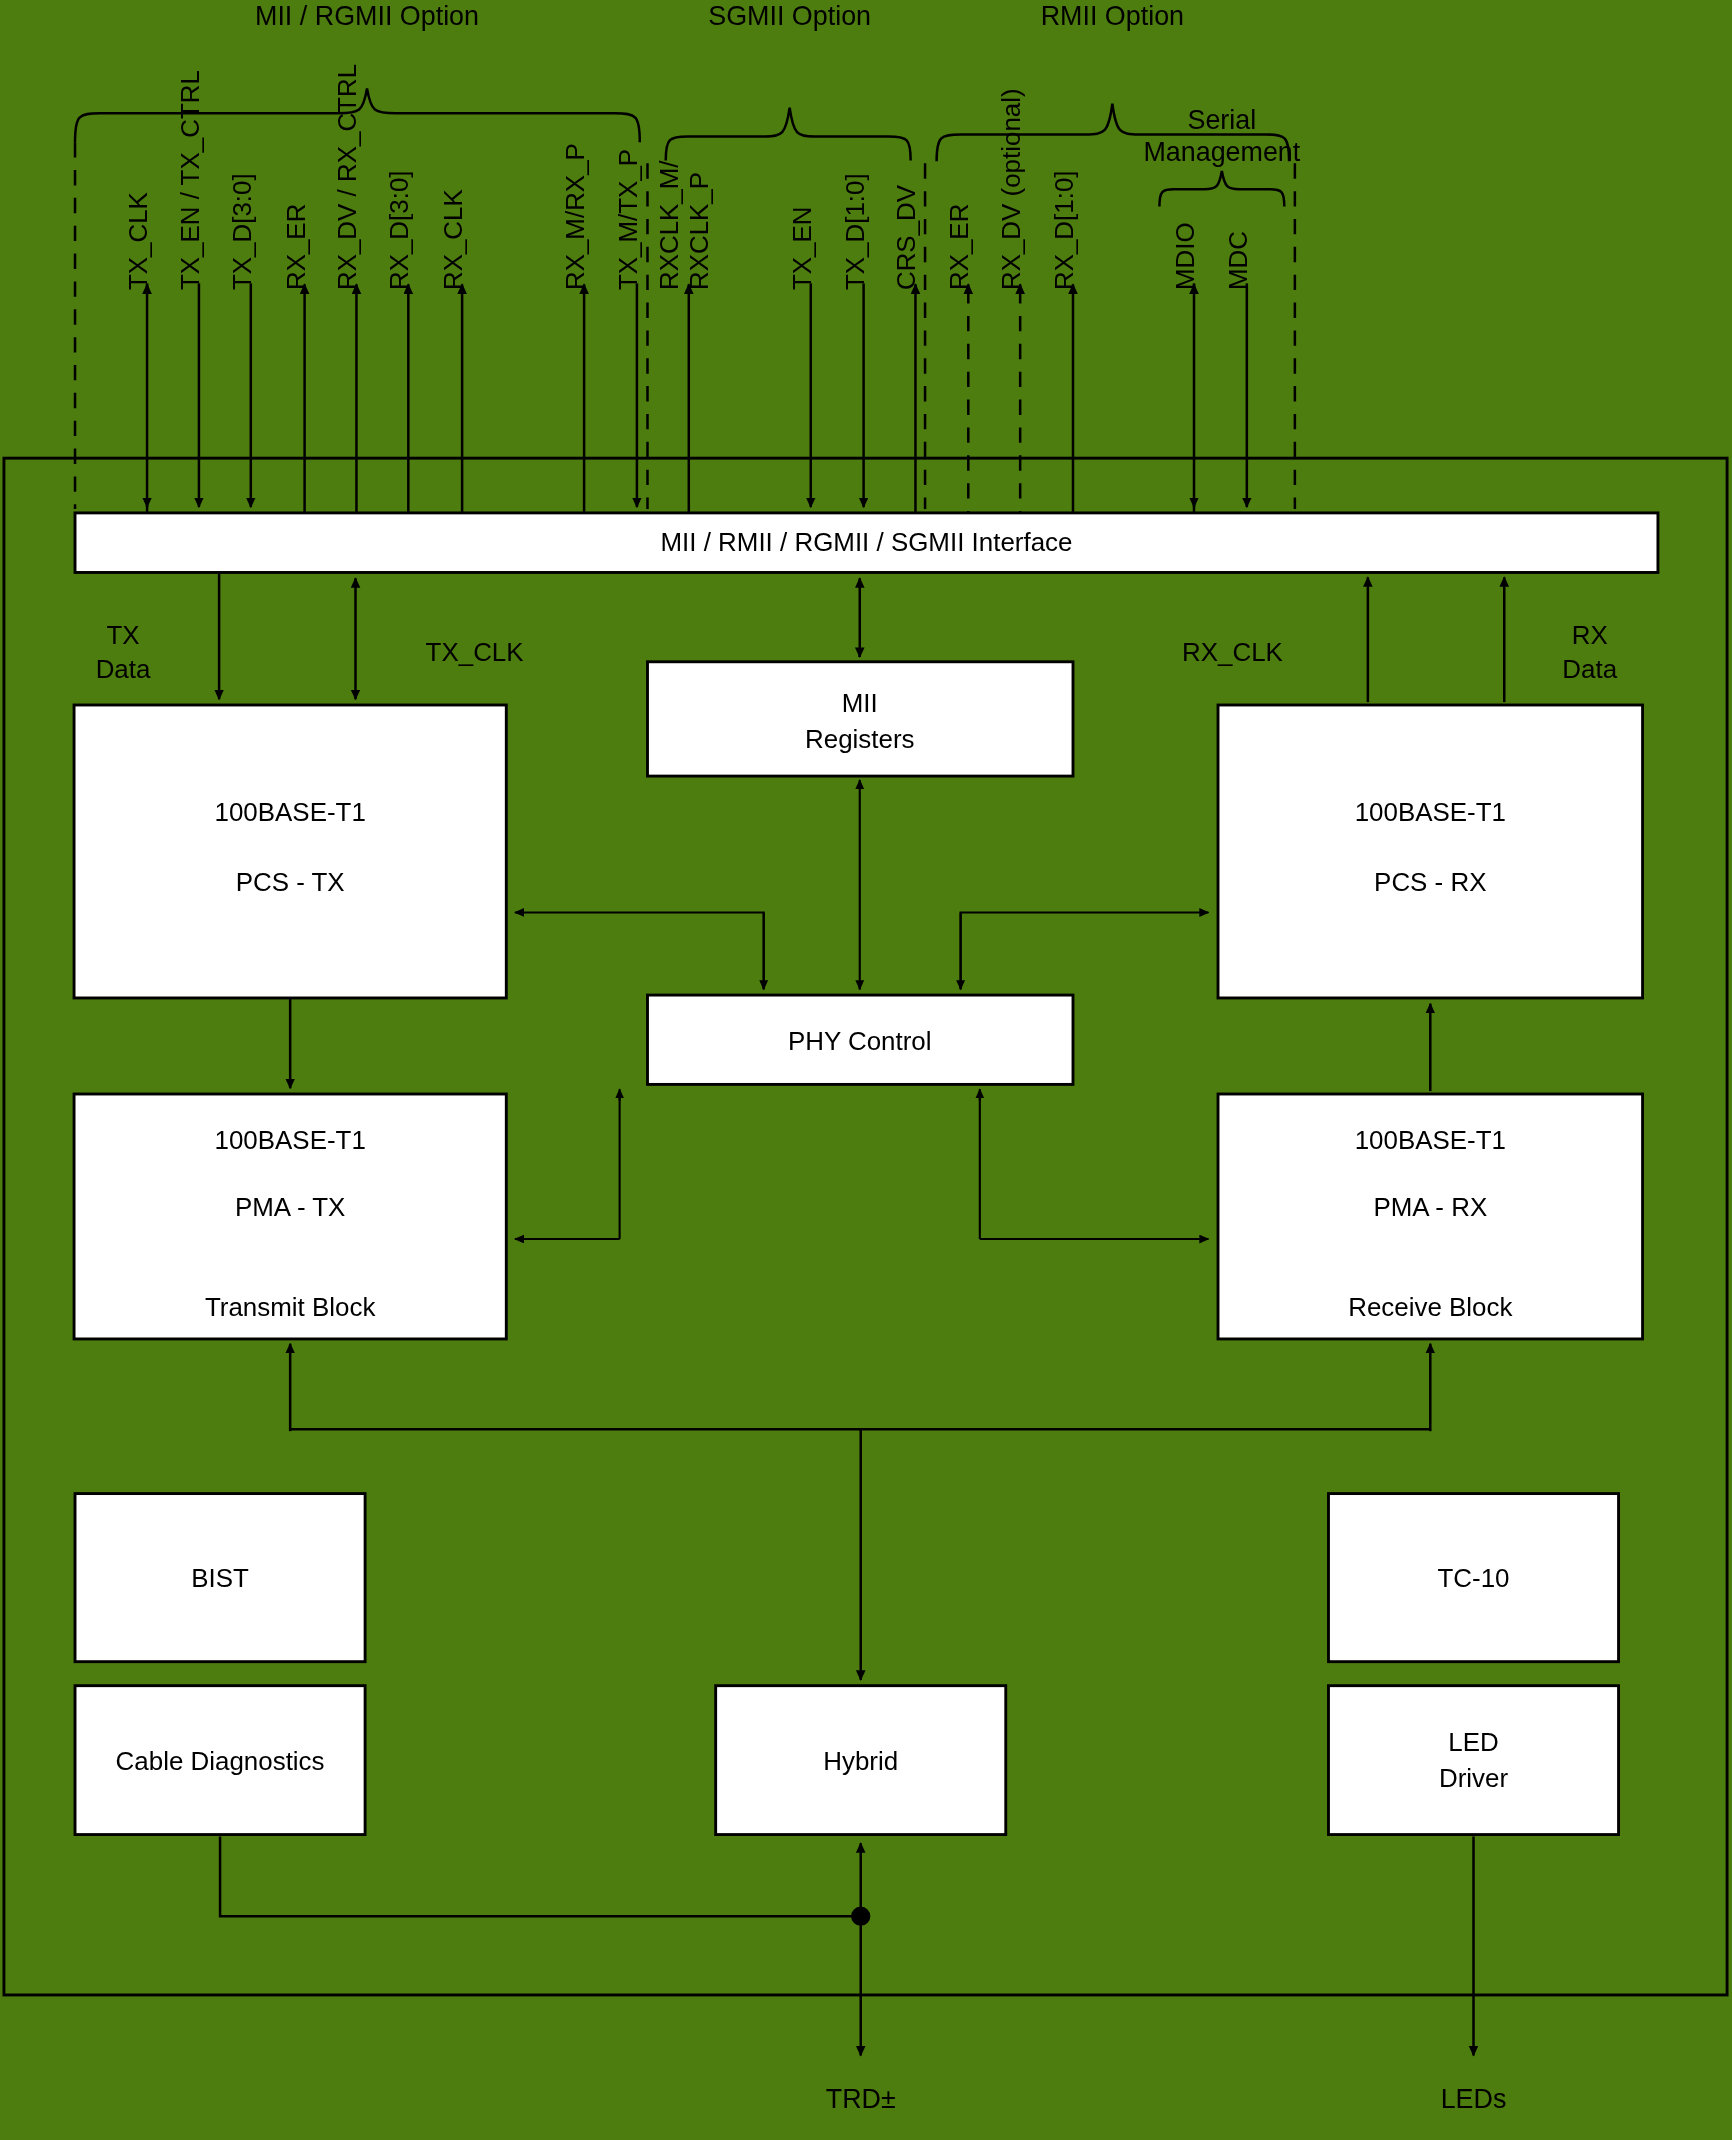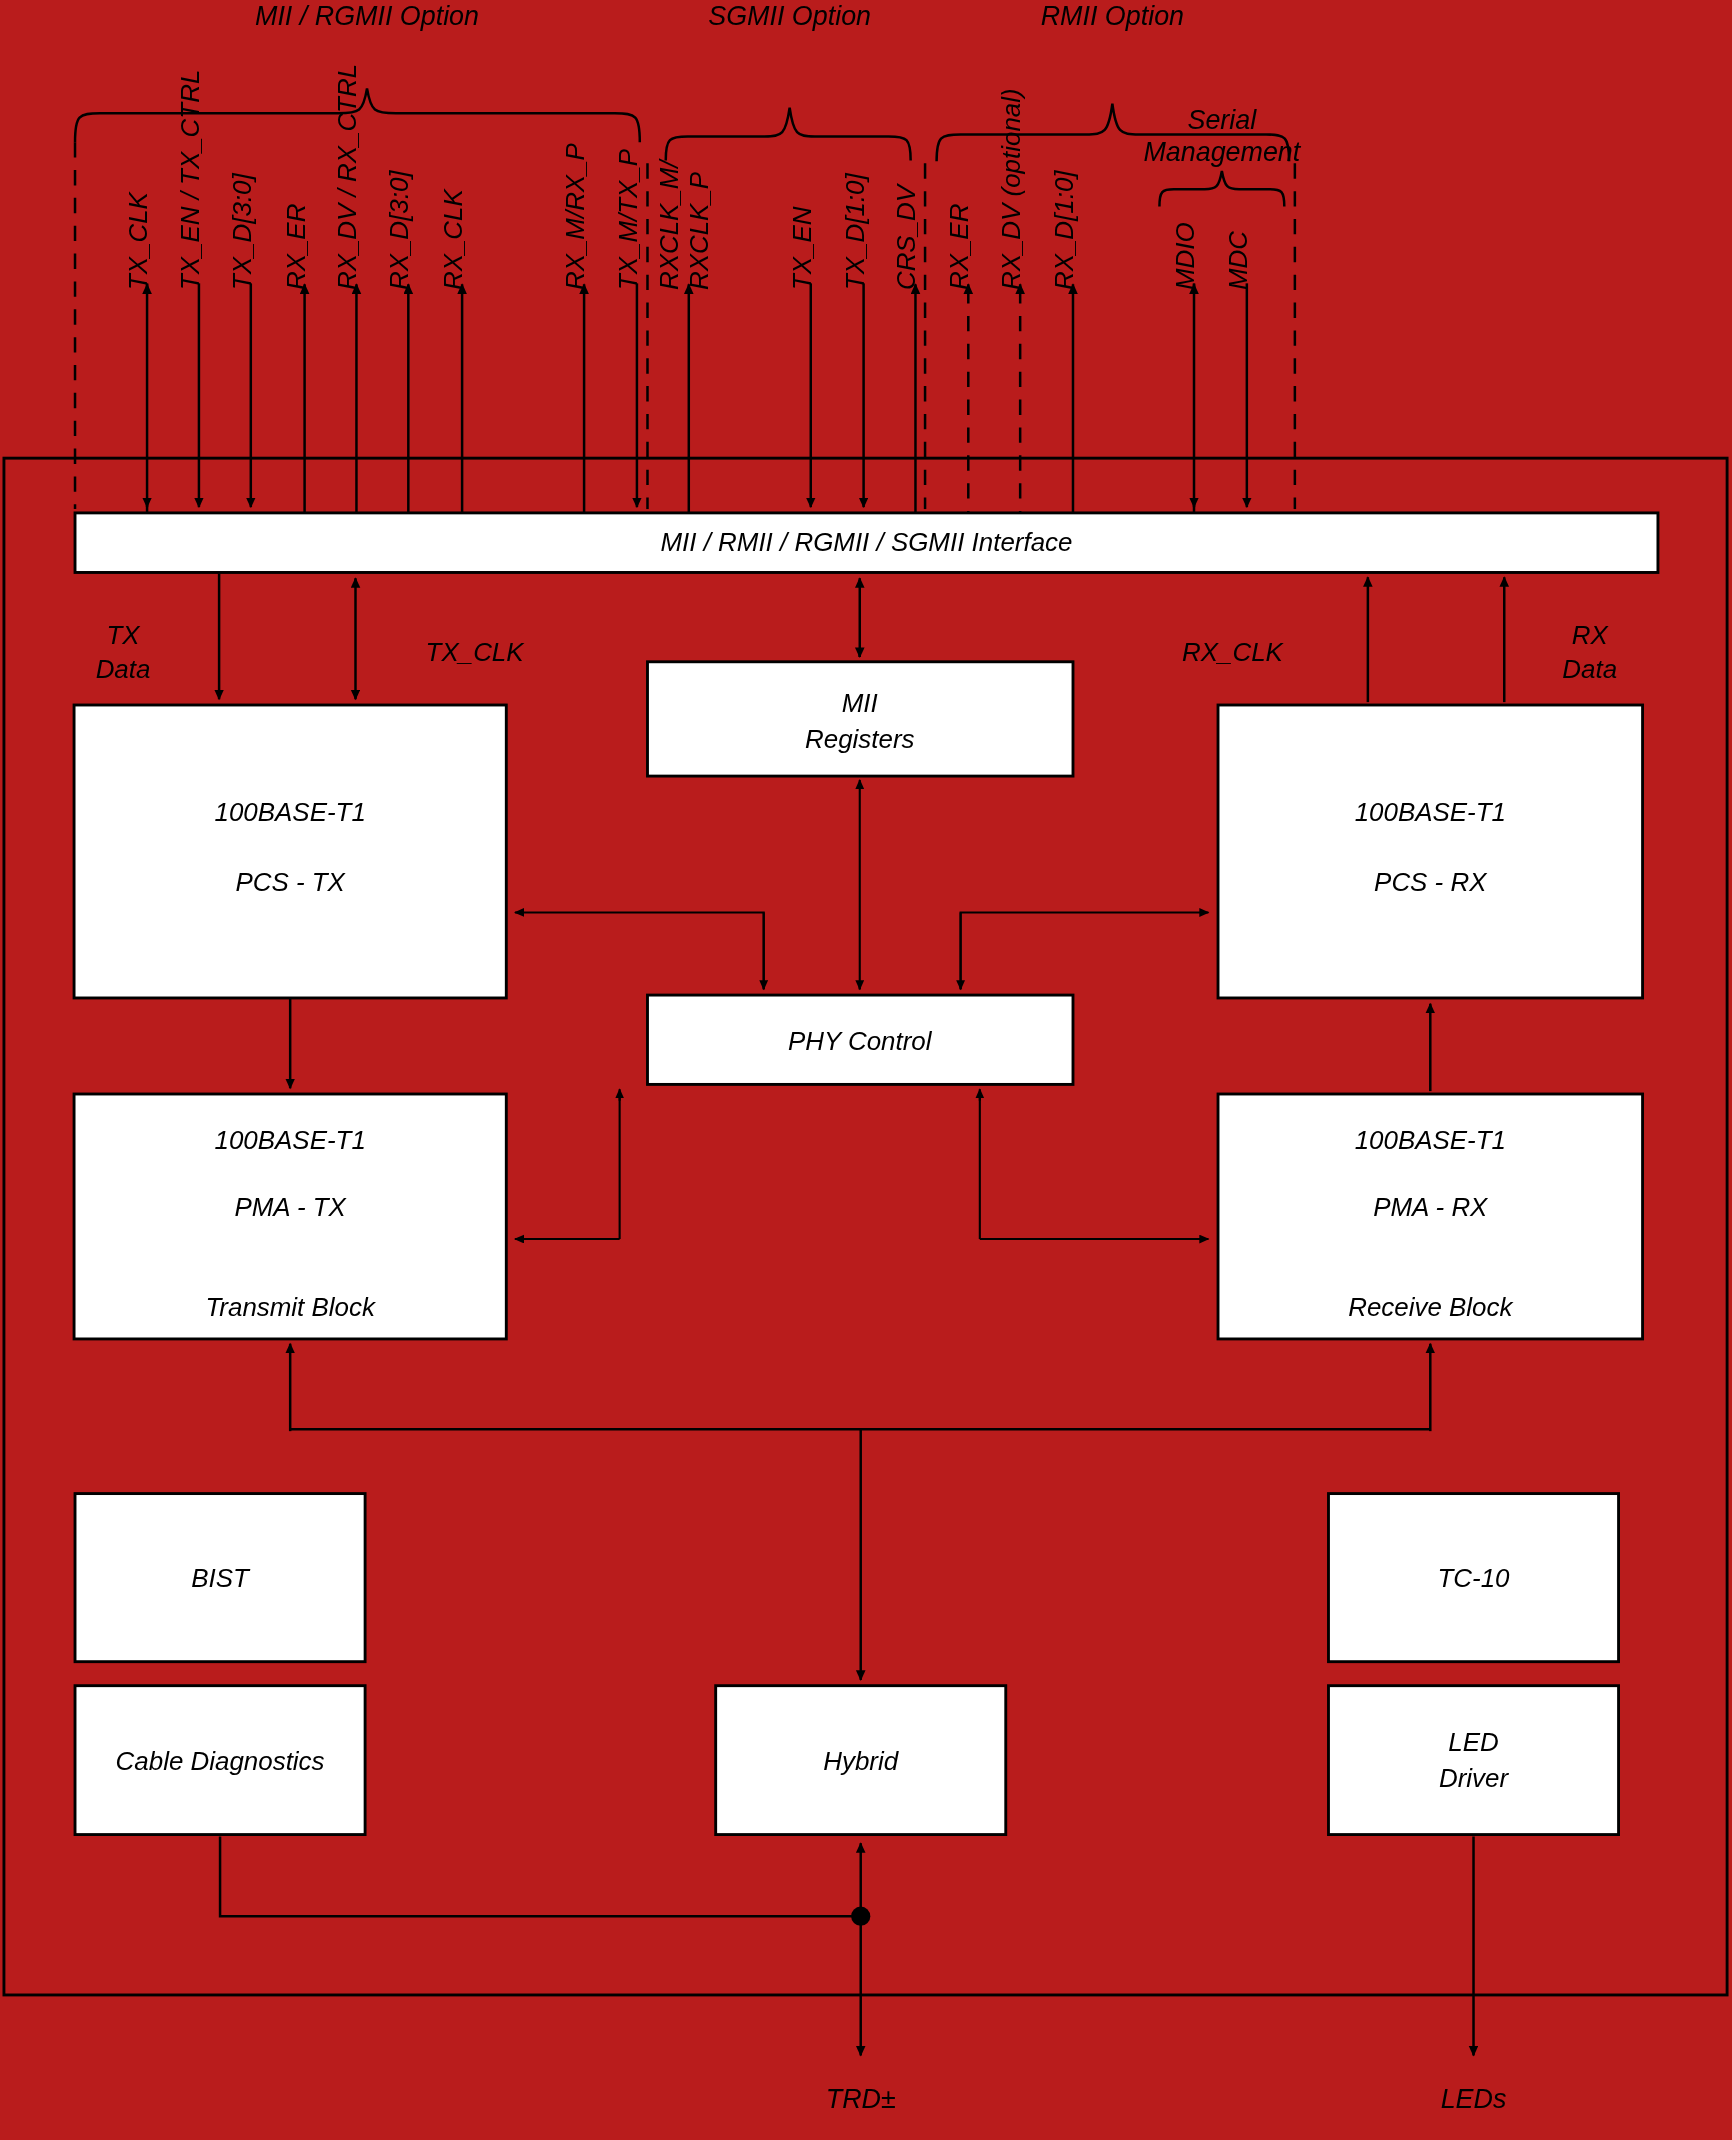--- a/index.html
+++ b/index.html
@@ -4,24 +4,23 @@
 <style>
   html, body {
     margin: 0;
     padding: 0;
     background: #ffffff;
   }
   #root {
     position: relative;
     width: 1732px;
     height: 2140px;
-    background: #b91c1c;
+    background: #4d7c0f;
     font-family: "Liberation Sans", sans-serif;
     overflow: hidden;
-    font-style: italic;
   }
   svg#diagram {
     position: absolute;
     left: 0;
     top: 0;
     width: 1732px;
     height: 2140px;
   }
   .blk {
     fill: #ffffff;

